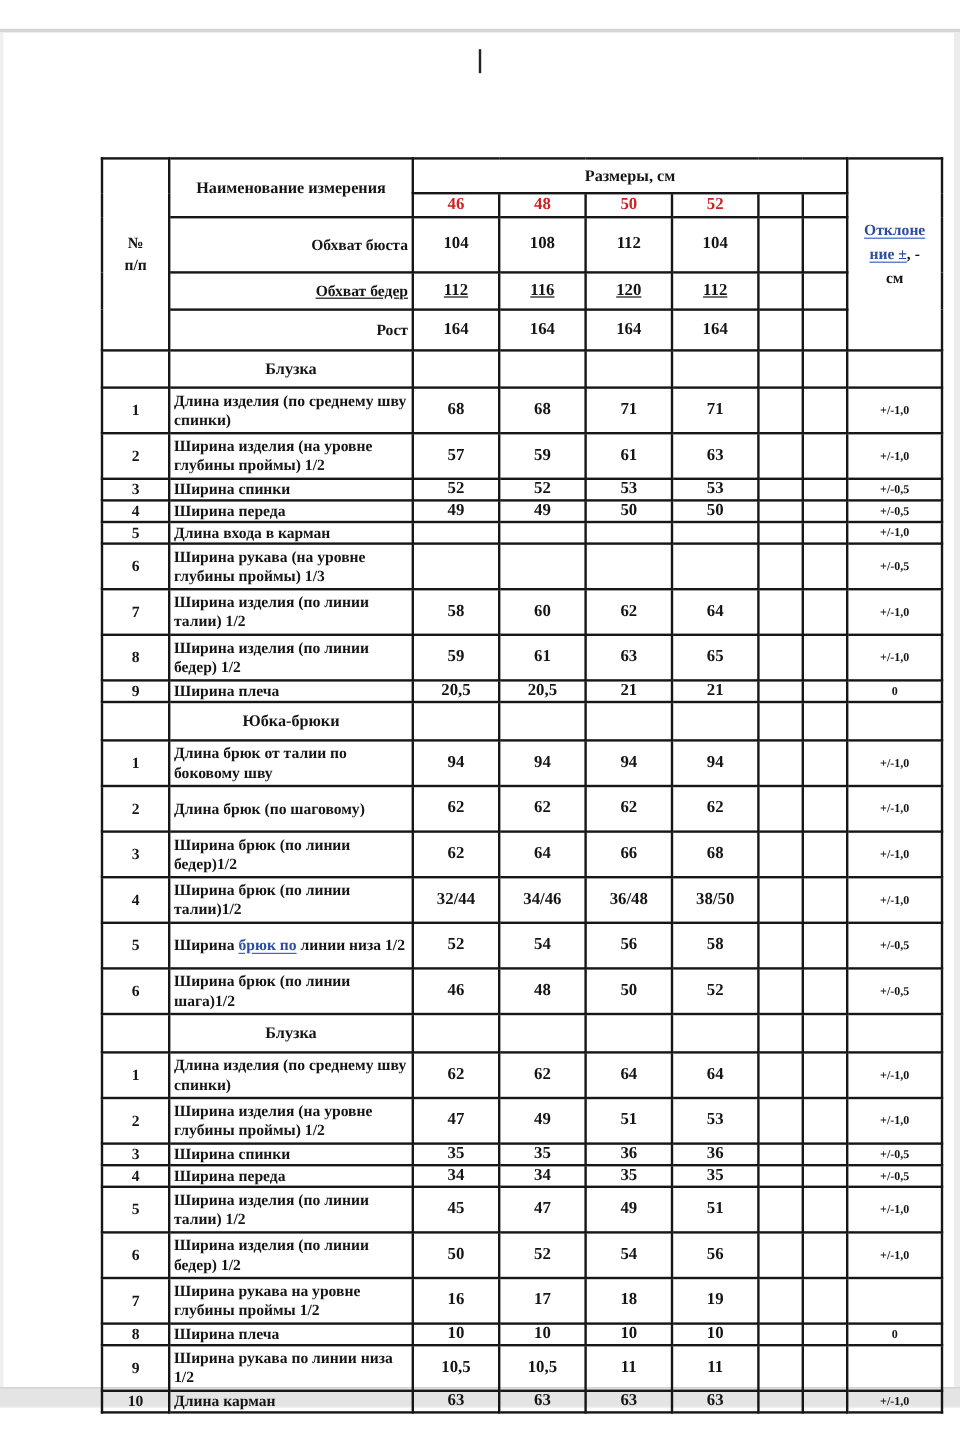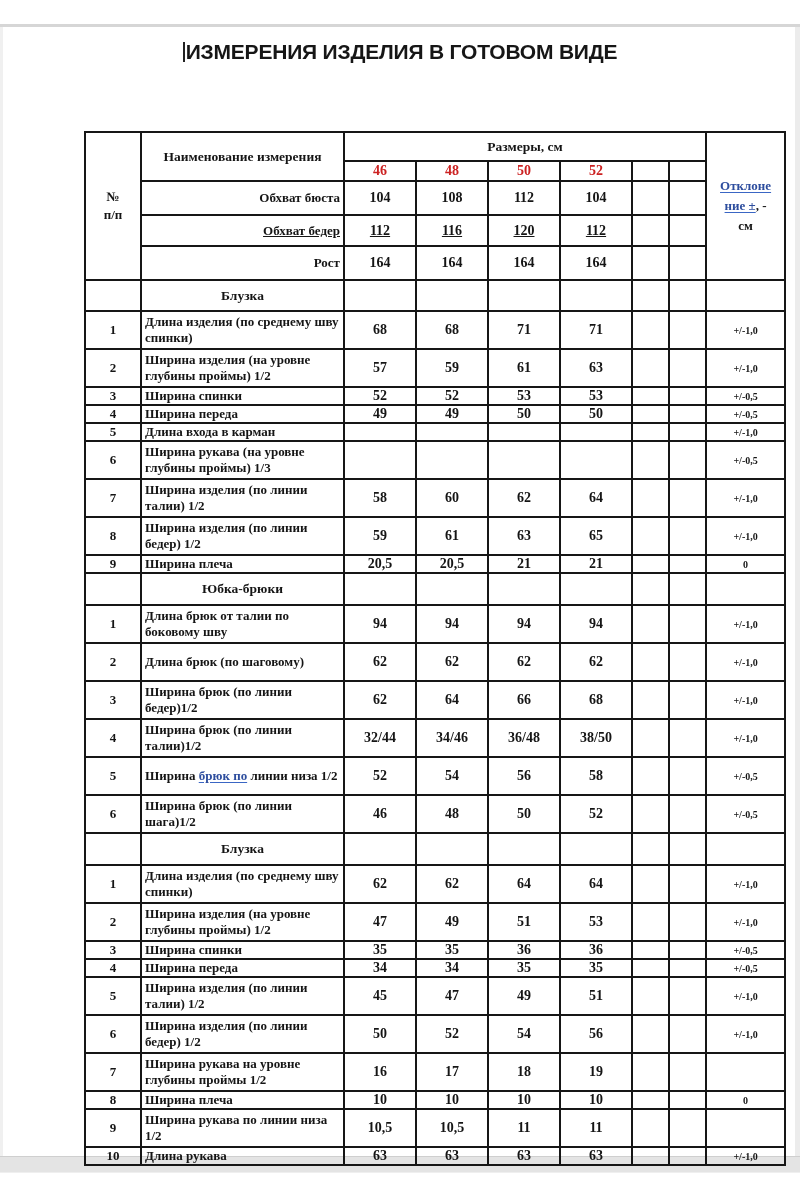--- a/index.html
+++ b/index.html
@@ -29,21 +29,21 @@
 
   table.meas{
     position:absolute;left:84px;top:131px;width:700px;
     border-collapse:collapse;table-layout:fixed;
     font-weight:bold;font-size:13px;color:#151515;
   }
   table.meas td{border:2px solid #161616;padding:0 3px;overflow:hidden;vertical-align:middle;}
   col.c-num{width:56px;} col.c-name{width:203px;}
   col.c-size{width:72px;} col.c-empty{width:37px;} col.c-dev{width:79px;}
 
-  tr.hrowA{height:29px;} tr.hrowB{height:20px;} tr.hrowC{height:34px;}
+  tr.hrowA{height:29px;} tr.hrowB{height:20px;} tr.hrowC{height:46px;}
   tr.hrowD{height:31px;text-decoration:underline;} tr.hrowE{height:34px;}
   tr.r-tall{height:38px;} tr.r-short{height:18px;}
   tr.sec-row{height:32px;} tr.sec-tall{height:31px;}
 
   td.corner{text-align:center;white-space:pre-line;line-height:1.35;}
   td.name-hdr{text-align:center;font-size:13.5px;}
   td.sizes-hdr{text-align:center;font-size:13.5px;}
   td.dev-hdr{text-align:center;font-size:13px;line-height:1.55;vertical-align:middle;}
   .devline{display:block;}
   .link{color:var(--blue-text);text-decoration:underline;text-decoration-color:var(--blue);text-underline-offset:2px;}
@@ -57,21 +57,21 @@
 </style>
 </head>
 <body>
 
 <div class="scan-top-line"></div>
 <div class="scan-left-strip"></div>
 <div class="scan-right-strip"></div>
 <div class="scan-bottom-band"></div>
 
 <div class="doc-header">
-  <div class="title-line"><span class="cursor-bar"></span><span>ИЗМЕРЕНИЯ ИЗДЕЛИЯ В ГОТОВОМ ВИДЕ</span></div>
+  <div class="title-line"><span class="cursor-bar"></span></div>
 </div>
 
 <table class="meas">
   <colgroup>
     <col class="c-num">
       <col class="c-name">
     <col class="c-size">
       <col class="c-size">
       <col class="c-size">
       <col class="c-size">
@@ -420,21 +420,21 @@
         <td class="val">10,5</td>
         <td class="val">10,5</td>
         <td class="val">11</td>
         <td class="val">11</td>
         <td></td>
         <td></td>
         <td class="tol"></td>
       </tr>
       <tr class="r-short">
         <td class="num">10</td>
-        <td class="lbl">Длина рукава</td>
+        <td class="lbl">Длина карман</td>
         <td class="val">63</td>
         <td class="val">63</td>
         <td class="val">63</td>
         <td class="val">63</td>
         <td></td>
         <td></td>
         <td class="tol">+/-1,0</td>
       </tr>
     </tbody>
 </table>

